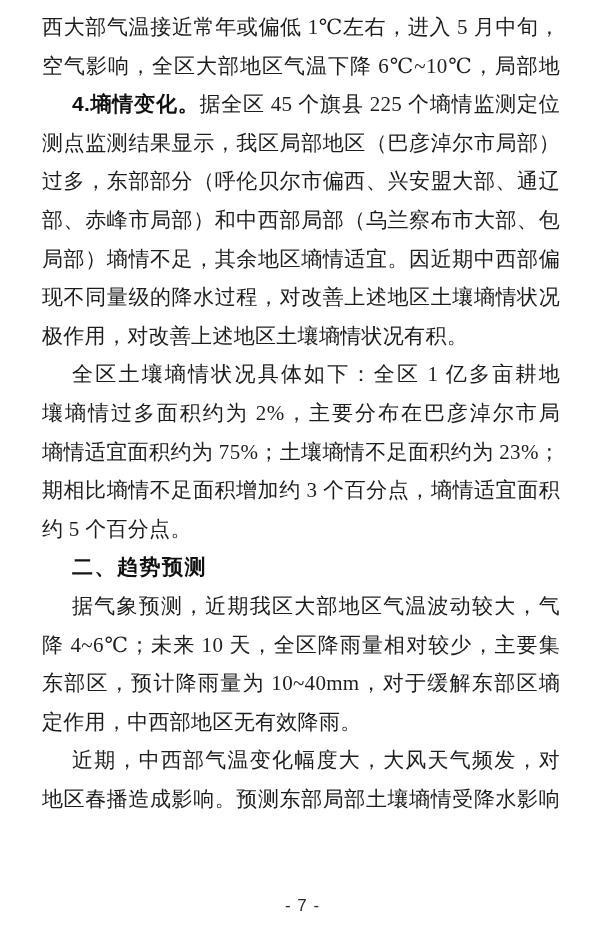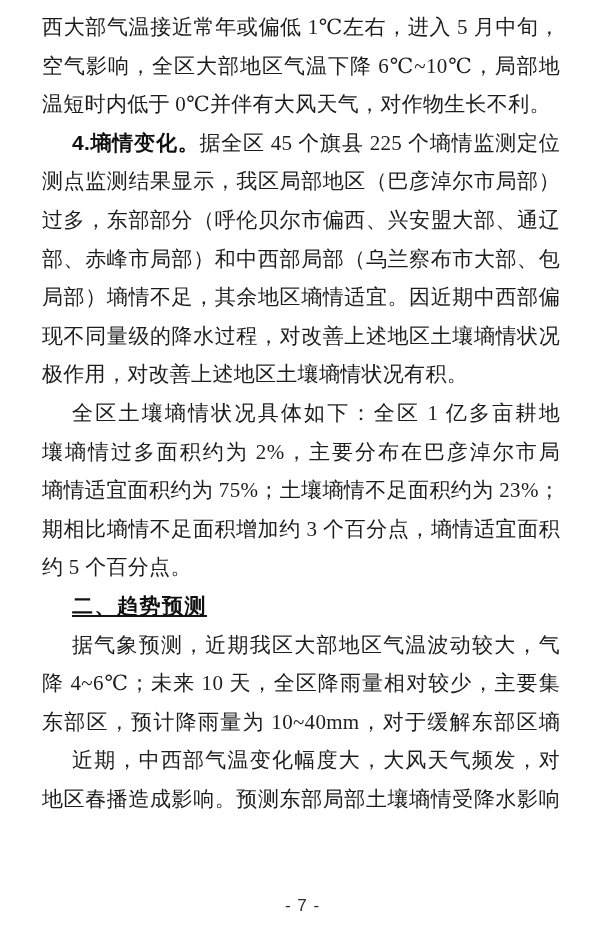--- a/index.html
+++ b/index.html
@@ -39,21 +39,20 @@
     -moz-text-align-last: left;
   }
   .line.indent {
     text-indent: 30px;
   }
   .line.heading {
     font-family: "Liberation Sans", "DejaVu Sans", sans-serif;
     font-weight: 700;
     color: #141414;
     letter-spacing: 1.5px;
-    text-decoration: underline;
   }
   .seg { }
   .seg.bold {
     font-family: "Liberation Sans", "DejaVu Sans", sans-serif;
     font-weight: 700;
     color: #111111;
   }
   .footer {
     position: absolute;
     left: 0;
@@ -68,34 +67,34 @@
     letter-spacing: 1px;
   }
 </style>
 </head>
 <body>
 
 <div class="page">
   <div class="textblock" id="textblock">
       <div class="line"><span class="seg">西大部气温接近常年或偏低 1℃左右，进入 5 月中旬，受冷</span></div>
       <div class="line"><span class="seg">空气影响，全区大部地区气温下降 6℃~10℃，局部地区气</span></div>
-      <div class="line endp"><span class="seg">温短时内低于 0℃并伴有大风天气，对作物生长不利。</span></div>
       <div class="line indent"><span class="seg bold">4.墒情变化。</span><span class="seg">据全区 45 个旗县 225 个墒情监测定位监</span></div>
       <div class="line"><span class="seg">测点监测结果显示，我区局部地区（巴彦淖尔市局部）墒情</span></div>
       <div class="line"><span class="seg">过多，东部部分（呼伦贝尔市偏西、兴安盟大部、通辽市局</span></div>
       <div class="line"><span class="seg">部、赤峰市局部）和中西部局部（乌兰察布市大部、包头市</span></div>
       <div class="line"><span class="seg">局部）墒情不足，其余地区墒情适宜。因近期中西部偏南出</span></div>
       <div class="line"><span class="seg">现不同量级的降水过程，对改善上述地区土壤墒情状况有积</span></div>
       <div class="line endp"><span class="seg">极作用，对改善上述地区土壤墒情状况有积。</span></div>
       <div class="line indent"><span class="seg">全区土壤墒情状况具体如下：全区 1 亿多亩耕地中，土</span></div>
       <div class="line"><span class="seg">壤墒情过多面积约为 2%，主要分布在巴彦淖尔市局部；土壤</span></div>
       <div class="line"><span class="seg">墒情适宜面积约为 75%；土壤墒情不足面积约为 23%；与上</span></div>
       <div class="line"><span class="seg">期相比墒情不足面积增加约 3 个百分点，墒情适宜面积减少</span></div>
       <div class="line endp"><span class="seg">约 5 个百分点。</span></div>
       <div class="line indent endp heading"><span class="seg bold">二、趋势预测</span></div>
       <div class="line indent"><span class="seg">据气象预测，近期我区大部地区气温波动较大，气温下</span></div>
       <div class="line"><span class="seg">降 4~6℃；未来 10 天，全区降雨量相对较少，主要集中在</span></div>
       <div class="line"><span class="seg">东部区，预计降雨量为 10~40mm，对于缓解东部区墒情有一</span></div>
+      <div class="line endp"><span class="seg">定作用，中西部地区无有效降雨。</span></div>
       <div class="line indent"><span class="seg">近期，中西部气温变化幅度大，大风天气频发，对部分</span></div>
       <div class="line"><span class="seg">地区春播造成影响。预测东部局部土壤墒情受降水影响会有</span></div>
     </div>
   <div class="footer">- 7 -</div>
 </div>
 
 </body></html>

